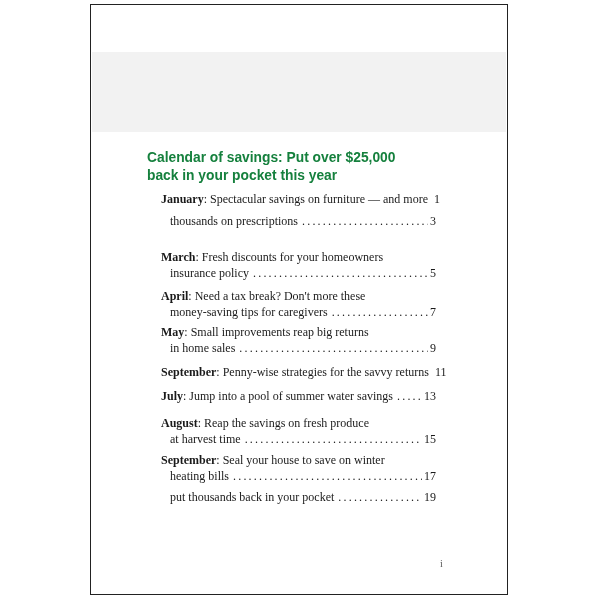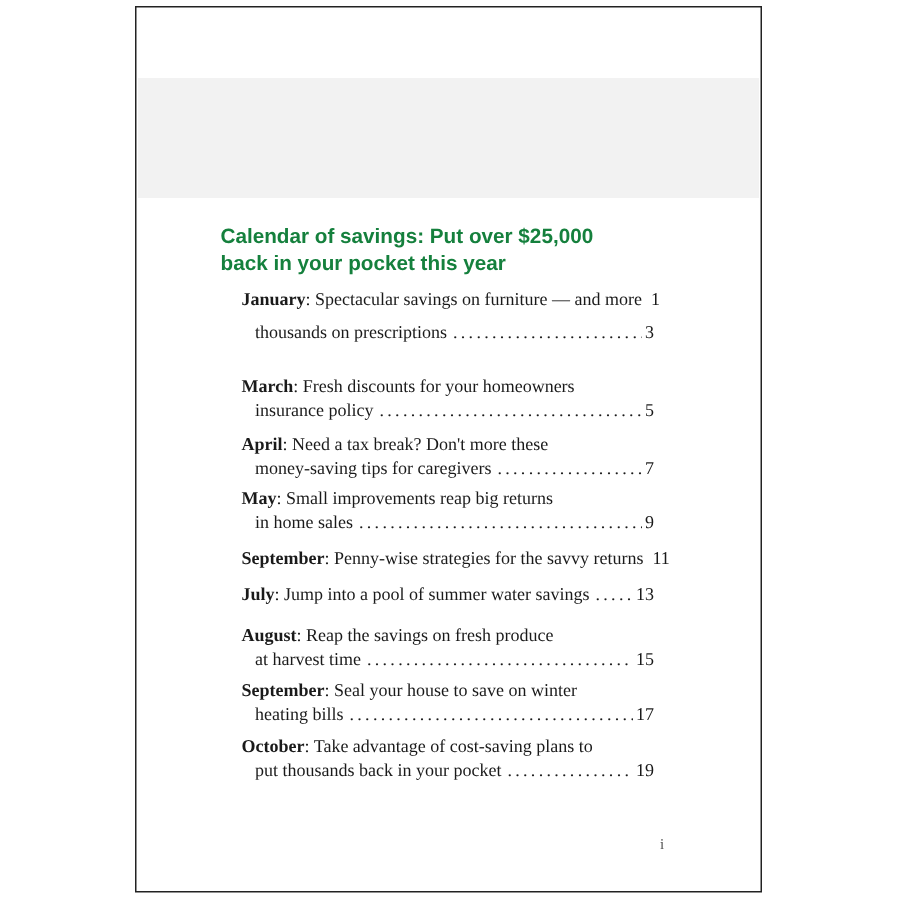--- a/index.html
+++ b/index.html
@@ -203,23 +203,20 @@
         <span class="toc-text"><span class="toc-month">September</span><span>: Seal your house to save on winter</span></span>
       </div>
       <div class="toc-line cont">
         <span class="toc-text">heating bills</span>
         <span class="toc-leader"></span>
         <span class="toc-page">17</span>
       </div>
     </li>
 
     <li class="toc-entry" style="top:298px">
-      <div class="toc-line">
-        <span class="toc-text"><span class="toc-month">October</span><span>: Take advantage of cost-saving plans to</span></span>
-      </div>
       <div class="toc-line cont">
         <span class="toc-text">put thousands back in your pocket</span>
         <span class="toc-leader"></span>
         <span class="toc-page">19</span>
       </div>
     </li>
   </ul>
 
   <div class="folio">i</div>
 </div>

